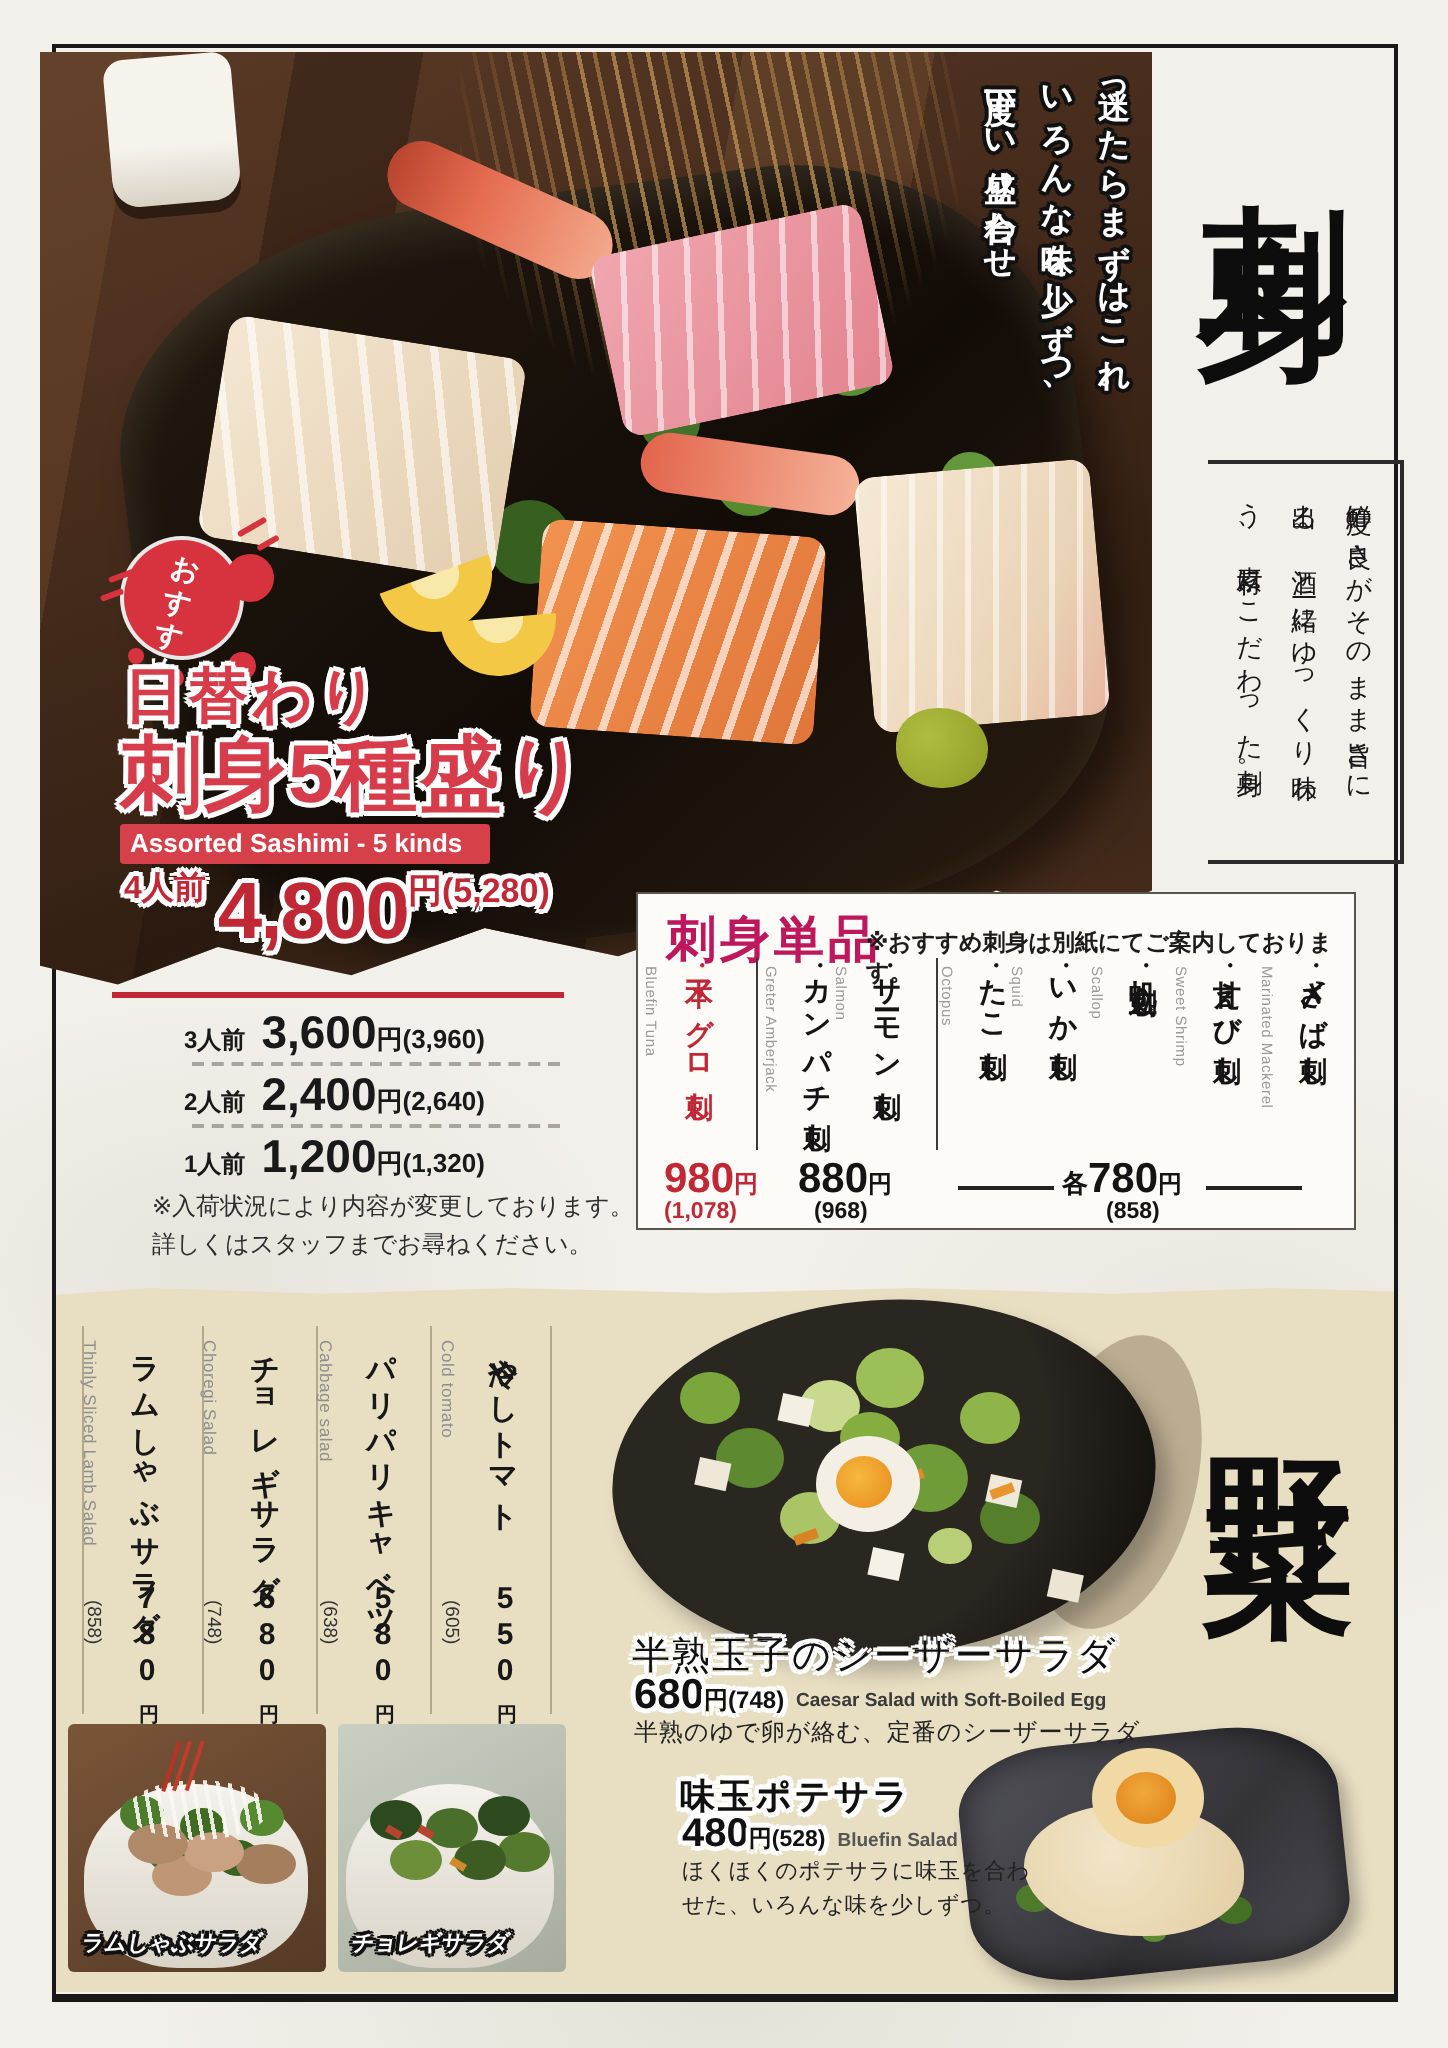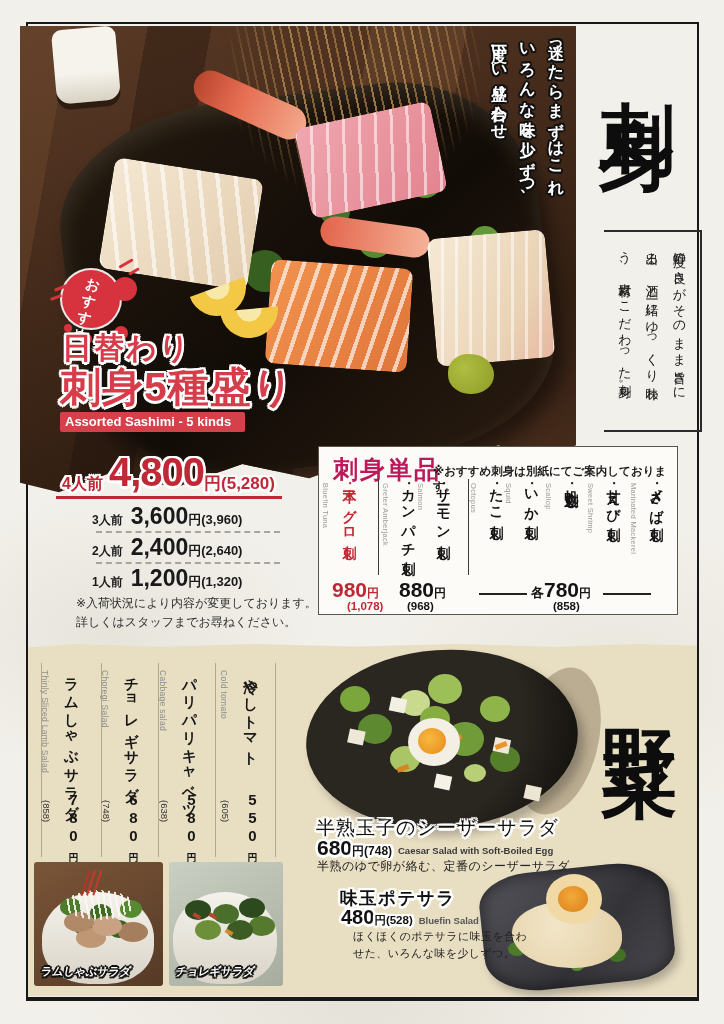--- a/index.html
+++ b/index.html
@@ -57,21 +57,21 @@
   .badge .sl.c{left:-2px;top:26px;transform:rotate(-20deg);}
   .badge .sl.d{left:-6px;top:36px;transform:rotate(-20deg);width:12px;}
   .badge .dr{position:absolute;width:8px;height:8px;border-radius:50%;background:#d6333e;}
   .badge .dr.a{left:8px;top:64px;}
   .badge .dr.b{left:20px;top:74px;width:6px;height:6px;}
   
   .t-daily{left:62px;top:328px;font-size:30px;font-weight:800;color:#d63c49;letter-spacing:2px;z-index:6;}
   .t-main{left:60px;top:360px;font-size:41px;font-weight:800;color:#d63c49;letter-spacing:1px;z-index:6;}
   .t-strip{left:60px;top:412px;width:180px;height:20px;background:#d6404a;color:#fff;font-size:13px;font-weight:700;line-height:20px;padding-left:5px;z-index:6;border-radius:2px;}
   
-  .price-main{left:62px;top:450px;z-index:6;display:flex;align-items:flex-end;color:#c02836;}
+  .price-main{left:62px;top:434px;z-index:6;display:flex;align-items:flex-start;color:#c02836;}
   .price-main .serv{font-size:16px;font-weight:800;margin-right:6px;}
   .price-main .amt{font-size:40px;font-weight:800;letter-spacing:-1px;}
   .price-main .sfx{font-size:17px;font-weight:800;}
   .rule-red{left:56px;top:496px;width:226px;height:3px;background:#c02836;z-index:6;}
   .prow{left:92px;z-index:6;display:flex;align-items:baseline;color:#191919;width:196px;}
   .prow .serv{font-size:12px;font-weight:800;margin-right:8px;}
   .prow .amt{font-size:23px;font-weight:800;}
   .prow .sfx{font-size:13px;font-weight:700;}
   .dash{left:96px;width:184px;border-top:2px dashed #a8a59e;z-index:6;}
   .note{left:76px;top:594px;font-size:12px;color:#2e2e2e;line-height:1.55;z-index:6;}
@@ -122,21 +122,21 @@
   .cprice .amt{font-size:21px;font-weight:800;}
   .cprice .sfx{font-size:12px;font-weight:800;}
   .cen{left:398px;top:845px;font-size:9.5px;font-weight:700;color:#3a3a3a;z-index:6;}
   .cdesc{left:317px;top:858px;font-size:12px;color:#222;letter-spacing:.5px;z-index:6;}
   
   .ptitle{left:340px;top:886px;font-size:17.5px;font-weight:800;letter-spacing:1.5px;color:#101010;z-index:6;}
   .pprice{left:341px;top:906px;display:flex;align-items:baseline;z-index:6;color:#111;}
   .pprice .amt{font-size:20px;font-weight:800;}
   .pprice .sfx{font-size:11.5px;font-weight:800;}
   .pprice .en{font-size:9.5px;font-weight:700;color:#555;margin-left:6px;}
-  .pdesc{left:341px;top:928px;font-size:11px;color:#222;line-height:1.55;letter-spacing:.4px;z-index:6;margin-left:12px;}
+  .pdesc{left:341px;top:928px;font-size:11px;color:#222;line-height:1.55;letter-spacing:.4px;z-index:6;}
   .potato-photo{left:468px;top:858px;width:228px;height:138px;z-index:5;}
   .pdish{position:absolute;left:14px;top:10px;width:190px;height:118px;background:linear-gradient(135deg,#55555c,#333338 60%,#4a4a50);border-radius:26% 30% 24% 30%;transform:rotate(-6deg);box-shadow:inset 0 0 18px rgba(0,0,0,.6),4px 6px 8px rgba(0,0,0,.25);}
   .pmound{position:absolute;left:44px;top:44px;width:110px;height:66px;border-radius:48% 52% 45% 55%;background:radial-gradient(circle at 40% 35%,#f2e6c8,#e2cda3);}
   .pegg{position:absolute;left:78px;top:16px;width:56px;height:50px;border-radius:50%;background:#f0d9a4;}
   .pegg::after{content:"";position:absolute;left:12px;top:12px;width:30px;height:26px;border-radius:50%;background:radial-gradient(circle at 45% 40%,#f3a93c,#da7f16);}
   .pgreens{position:absolute;left:40px;top:84px;width:18px;height:14px;border-radius:50%;background:#4e7a2c;box-shadow:100px 6px 0 #447026,60px 18px 0 -3px #5d8a34;}
   
   .bphoto{top:862px;height:124px;z-index:5;overflow:hidden;border-radius:3px;}
   .bphoto.lamb{left:34px;width:129px;background:linear-gradient(150deg,#7a5538,#553a26);}
   .bphoto.choregi{left:169px;width:114px;background:linear-gradient(150deg,#c9cfc2,#a7ad9e);}
@@ -246,21 +246,21 @@
     <span class="rot iten" style="left:194px;top:36px;">Squid</span>
     <div class="item" style="left:206px;">いか刺し</div>
     <span class="rot iten" style="left:234px;top:36px;">Scallop</span>
     <div class="item" style="left:246px;">帆立刺し</div>
     <span class="rot iten" style="left:276px;top:36px;">Sweet Shrimp</span>
     <div class="item" style="left:288px;">甘えび刺し</div>
     <span class="rot iten" style="left:319px;top:36px;">Marinated Mackerel</span>
     <div class="item" style="left:331px;">〆さば刺し</div>
 
     <div class="pamt red" style="left:13px;top:131px;"><span>980</span><span class="u">円</span></div>
-    <div class="ptax red" style="left:28px;top:153px;text-align:center;">(1,078)</div>
+    <div class="ptax red" style="left:13px;top:153px;text-align:center;">(1,078)</div>
     <div class="pamt" style="left:80px;top:131px;"><span>880</span><span class="u">円</span></div>
     <div class="ptax" style="left:88px;top:153px;">(968)</div>
     <div class="pdash" style="left:160px;width:48px;"></div>
     <div class="pamt" style="left:212px;top:131px;"><span class="each">各</span><span>780</span><span class="u">円</span></div>
     <div class="ptax" style="left:234px;top:153px;">(858)</div>
     <div class="pdash" style="left:284px;width:48px;"></div>
   </div>
 
   <div class="abs tan"></div>
   <div class="abs kanji-big kanji-yasai">野菜</div>

